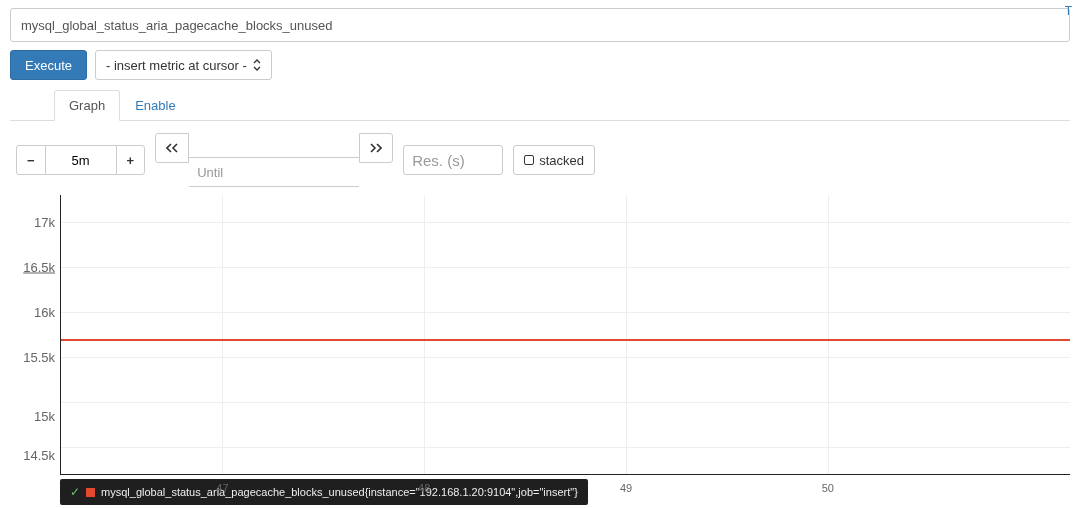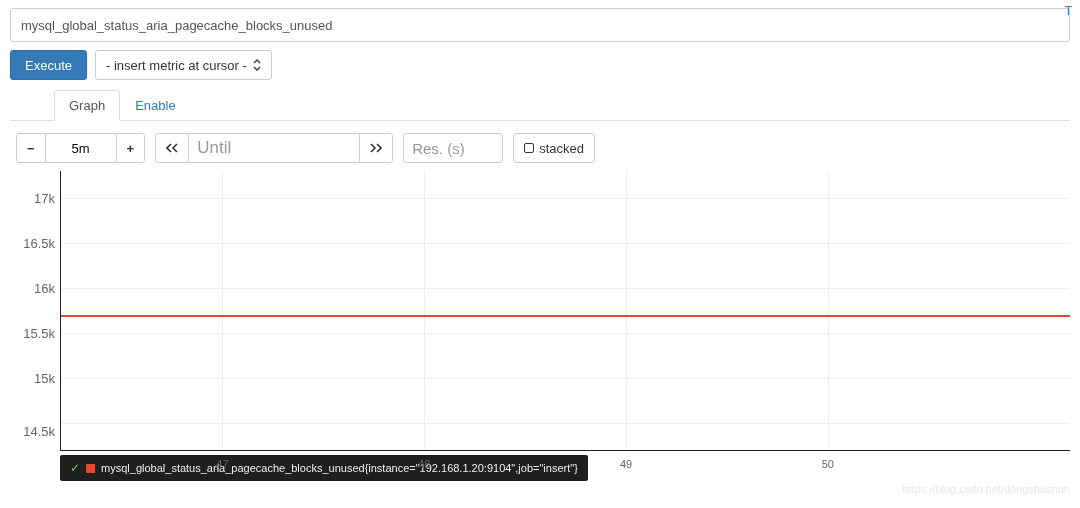--- a/index.html
+++ b/index.html
@@ -59,21 +59,21 @@
   .grp { display:flex; }
   .grp .btn { border-radius:0; }
   .grp .btn:first-child { border-top-left-radius:3px; border-bottom-left-radius:3px; }
   .grp .btn:last-child  { border-top-right-radius:3px; border-bottom-right-radius:3px; }
   .grp input.range-input {
     width:70px; height:30px; border:1px solid #ccc; border-left:none; border-right:none;
     text-align:center; font-size:13px;
   }
   .grp input.until-input {
     width:170px; height:30px; border:1px solid #ccc; border-left:none; border-right:none;
-    padding:0 8px; font-size:17px;
+    padding:0 8px; font-size:13px;margin-top:24px;
   }
   input.res-input {
     width:100px; height:30px; border:1px solid #ccc; border-radius:3px;
     padding:0 8px; font-size:15px; color:#1d4ed8;
   }
   .stacked-btn .box { width:10px; height:10px; border:1.5px solid #333; border-radius:2px; margin-right:5px; }
 
   
   .chart-wrap { position:relative; padding-left:50px; padding-bottom:30px; }
   .chart {
@@ -179,27 +179,27 @@
       <span class="box"></span>
       <span>stacked</span>
     </button>
   </div>
 
   <div class="chart-wrap">
     <div class="chart" id="chart">
         <div class="grid-line" style="top: 252px;"></div>
         <div class="ytick-label" style="top: 252px; margin-top: 8px;">14.5k</div>
         <div class="grid-line" style="top: 207px;"></div>
-        <div class="ytick-label" style="top: 207px;">15k</div>
+        <div class="ytick-label" style="top: 221px;">15k</div>
         <div class="grid-line" style="top: 162px;"></div>
         <div class="ytick-label" style="top: 162px;">15.5k</div>
         <div class="grid-line" style="top: 117px;"></div>
         <div class="ytick-label" style="top: 117px;">16k</div>
         <div class="grid-line" style="top: 72px;"></div>
-        <div class="ytick-label" style="top: 72px;">16.5k</div>
+        <div class="ytick-label" style="top: 72px; text-decoration: underline;">16.5k</div>
         <div class="grid-line" style="top: 27px;"></div>
         <div class="ytick-label" style="top: 27px;">17k</div>
         <div class="xtick-label" style="left: 16%;">47</div>
         <div style="position: absolute; top: 0px; bottom: 0px; left: 16%; border-left: 1px solid rgb(238, 238, 238);"></div>
         <div class="xtick-label" style="left: 36%;">48</div>
         <div style="position: absolute; top: 0px; bottom: 0px; left: 36%; border-left: 1px solid rgb(238, 238, 238);"></div>
         <div class="xtick-label" style="left: 56%;">49</div>
         <div style="position: absolute; top: 0px; bottom: 0px; left: 56%; border-left: 1px solid rgb(238, 238, 238);"></div>
         <div class="xtick-label" style="left: 76%;">50</div>
         <div style="position: absolute; top: 0px; bottom: 0px; left: 76%; border-left: 1px solid rgb(238, 238, 238);"></div>

